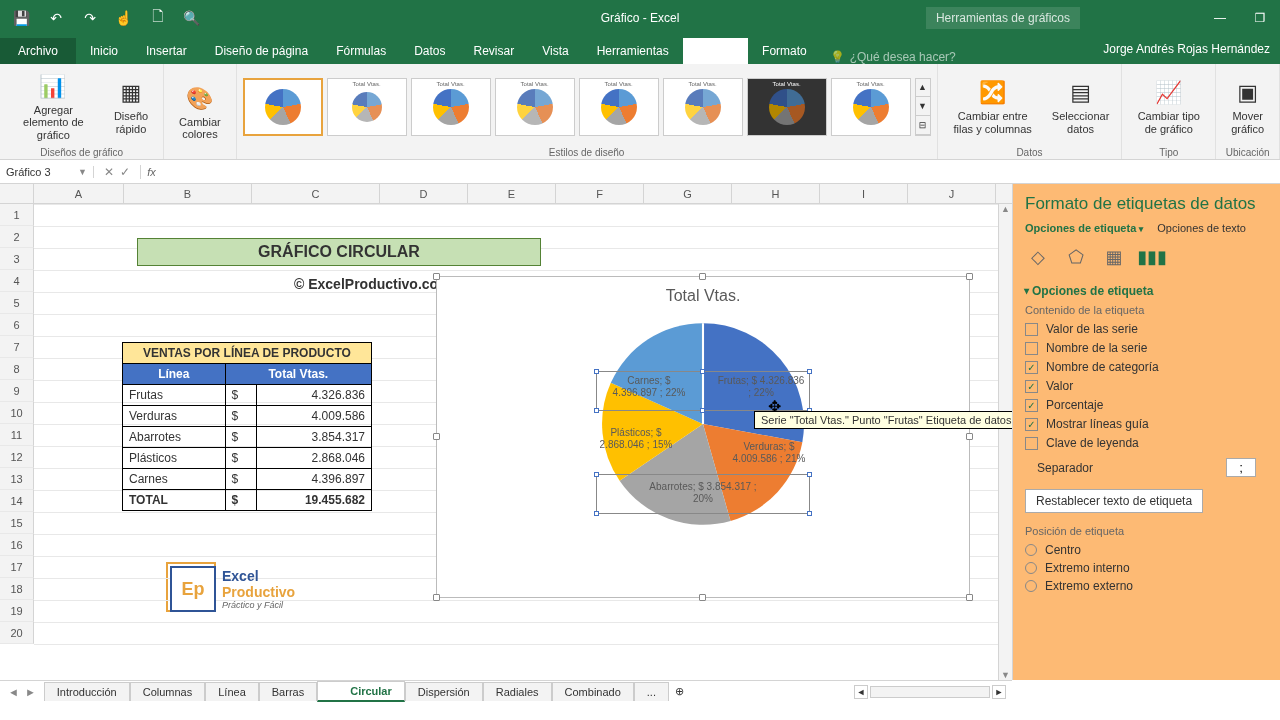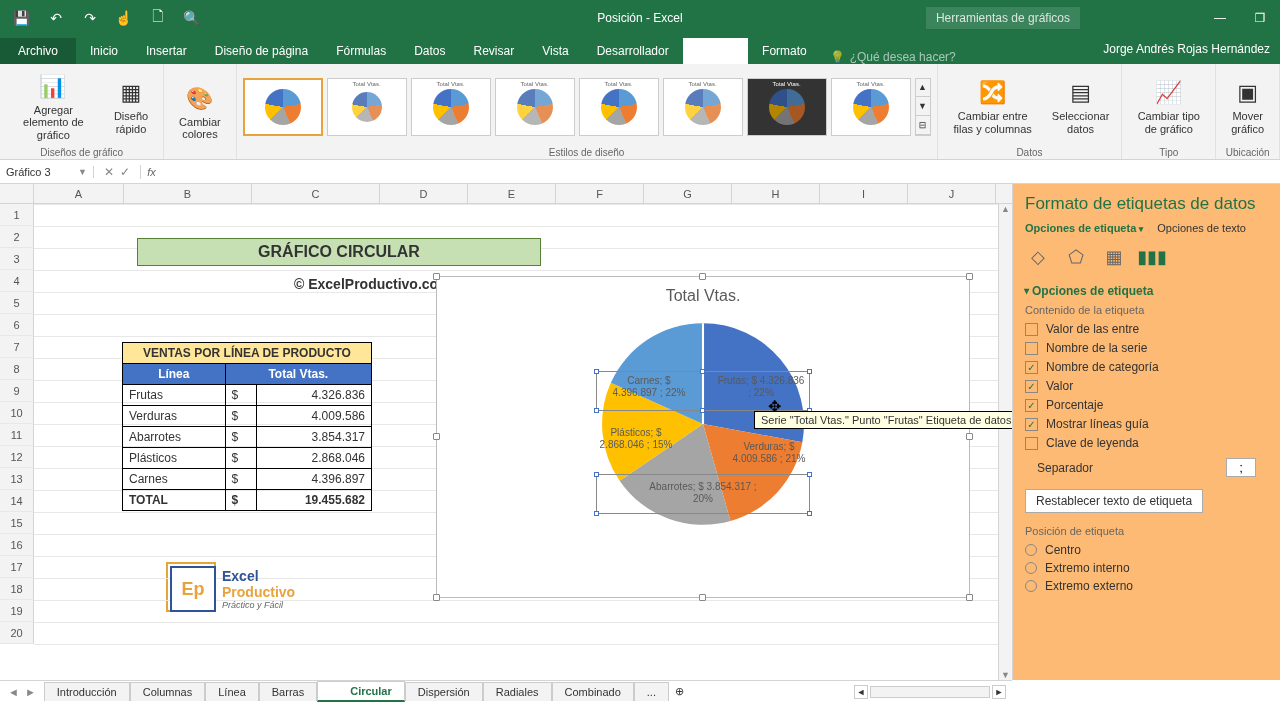--- a/index.html
+++ b/index.html
@@ -127,38 +127,38 @@
 
 <div class="titlebar">
   <div class="qat">
     <span class="qat-icon">💾</span>
     <span class="qat-icon">↶</span>
     <span class="qat-icon">↷</span>
     <span class="qat-icon">☝</span>
     <span class="qat-icon">🗋</span>
     <span class="qat-icon">🔍</span>
   </div>
-  <div class="title-center">Posición - Excel</div>
+  <div class="title-center">Gráfico - Excel</div>
   <div class="title-right">Herramientas de gráficos</div>
   <div class="winctrl">
     <span>—</span>
     <span>❐</span>
   </div>
 </div>
 
 <div class="ribbon-tabs">
   <div class="ribbon-tab file">Archivo</div>
   <div class="ribbon-tab">Inicio</div>
   <div class="ribbon-tab">Insertar</div>
   <div class="ribbon-tab">Diseño de página</div>
   <div class="ribbon-tab">Fórmulas</div>
   <div class="ribbon-tab">Datos</div>
   <div class="ribbon-tab">Revisar</div>
   <div class="ribbon-tab">Vista</div>
-  <div class="ribbon-tab">Desarrollador</div>
+  <div class="ribbon-tab">Herramientas</div>
   <div class="ribbon-tab active contextual">Diseño</div>
   <div class="ribbon-tab contextual">Formato</div>
   <div class="tell-me">
     <span>💡</span>
     <span>¿Qué desea hacer?</span>
   </div>
   <div class="user-name">Jorge Andrés Rojas Hernández</div>
 </div>
 
 <div class="ribbon">
@@ -426,21 +426,21 @@
     <div class="pane-icons">
       <span>◇</span>
       <span>⬠</span>
       <span>▦</span>
       <span class="active">▮▮▮</span>
     </div>
     <div class="section-head">Opciones de etiqueta</div>
     <div class="sub-label">Contenido de la etiqueta</div>
     <div class="chk-row">
         <span class="chk"></span>
-        <span>Valor de las entre</span>
+        <span>Valor de las serie</span>
       </div>
     <div class="chk-row">
         <span class="chk"></span>
         <span>Nombre de la serie</span>
       </div>
     <div class="chk-row">
         <span class="chk">✓</span>
         <span>Nombre de categoría</span>
       </div>
     <div class="chk-row">

